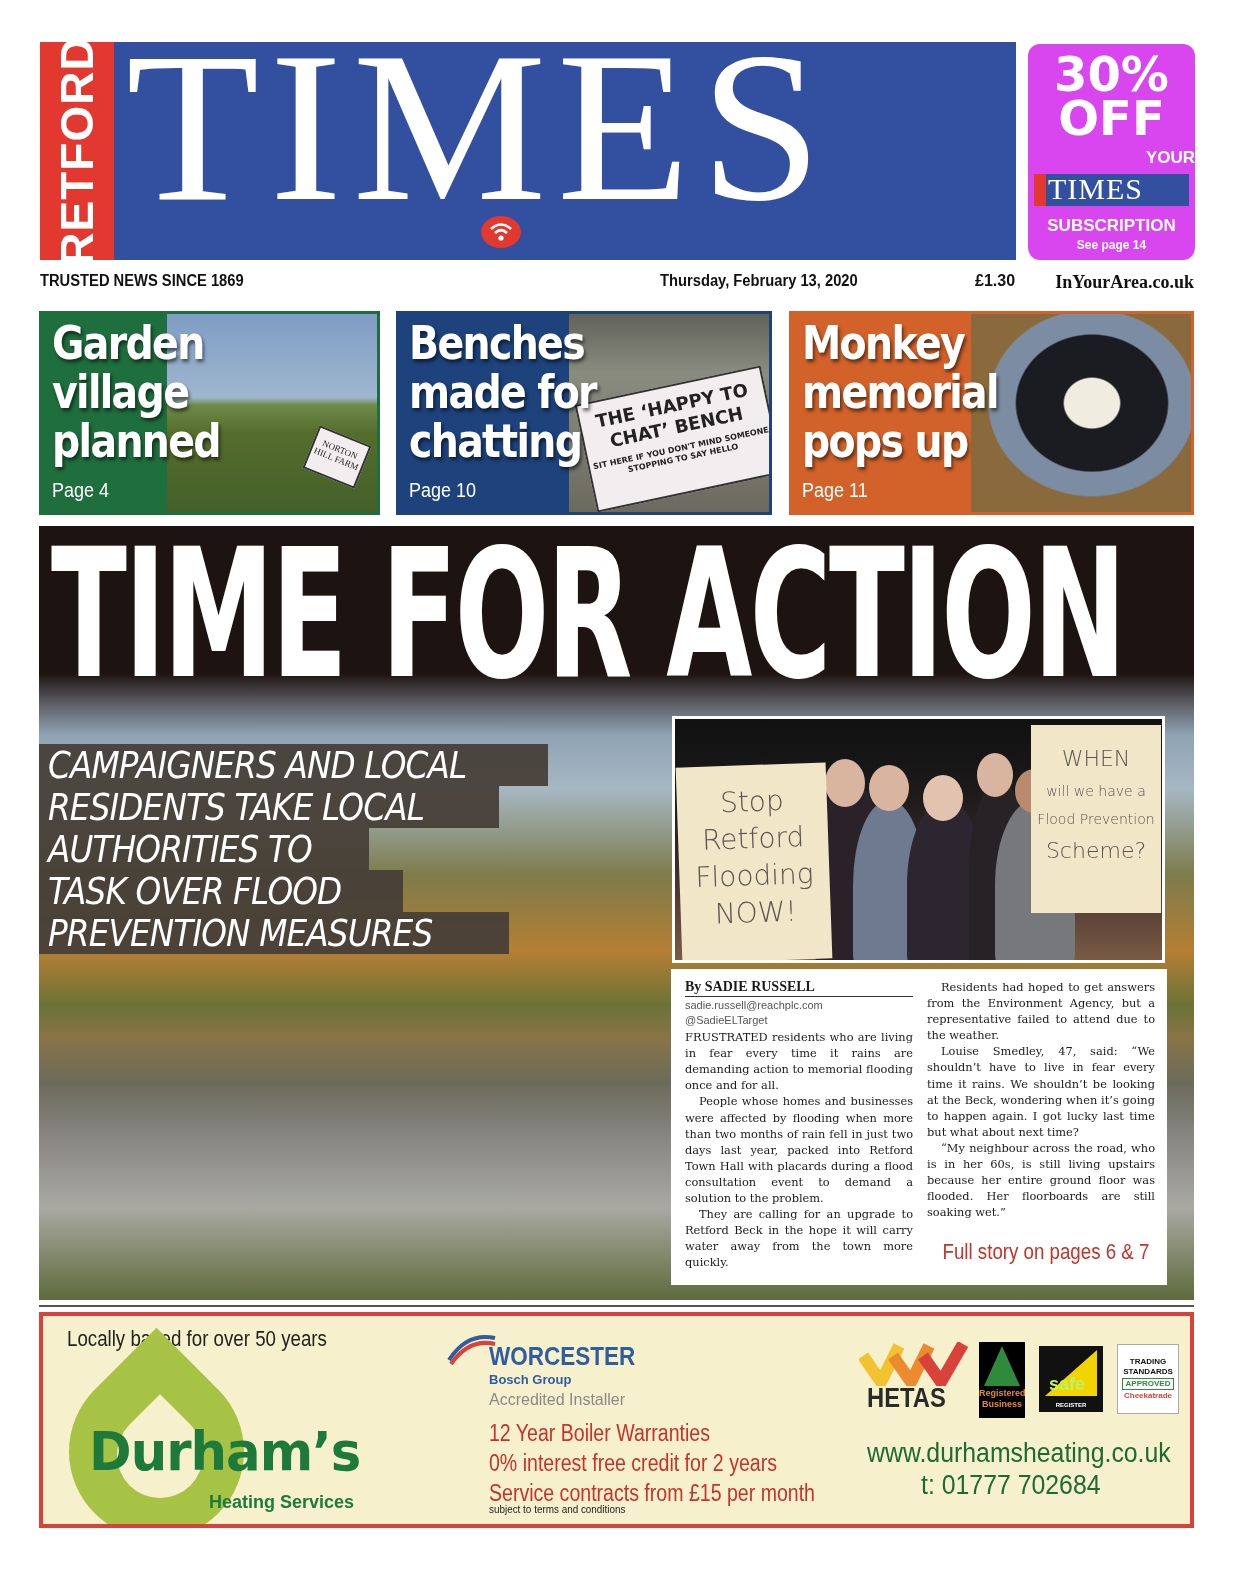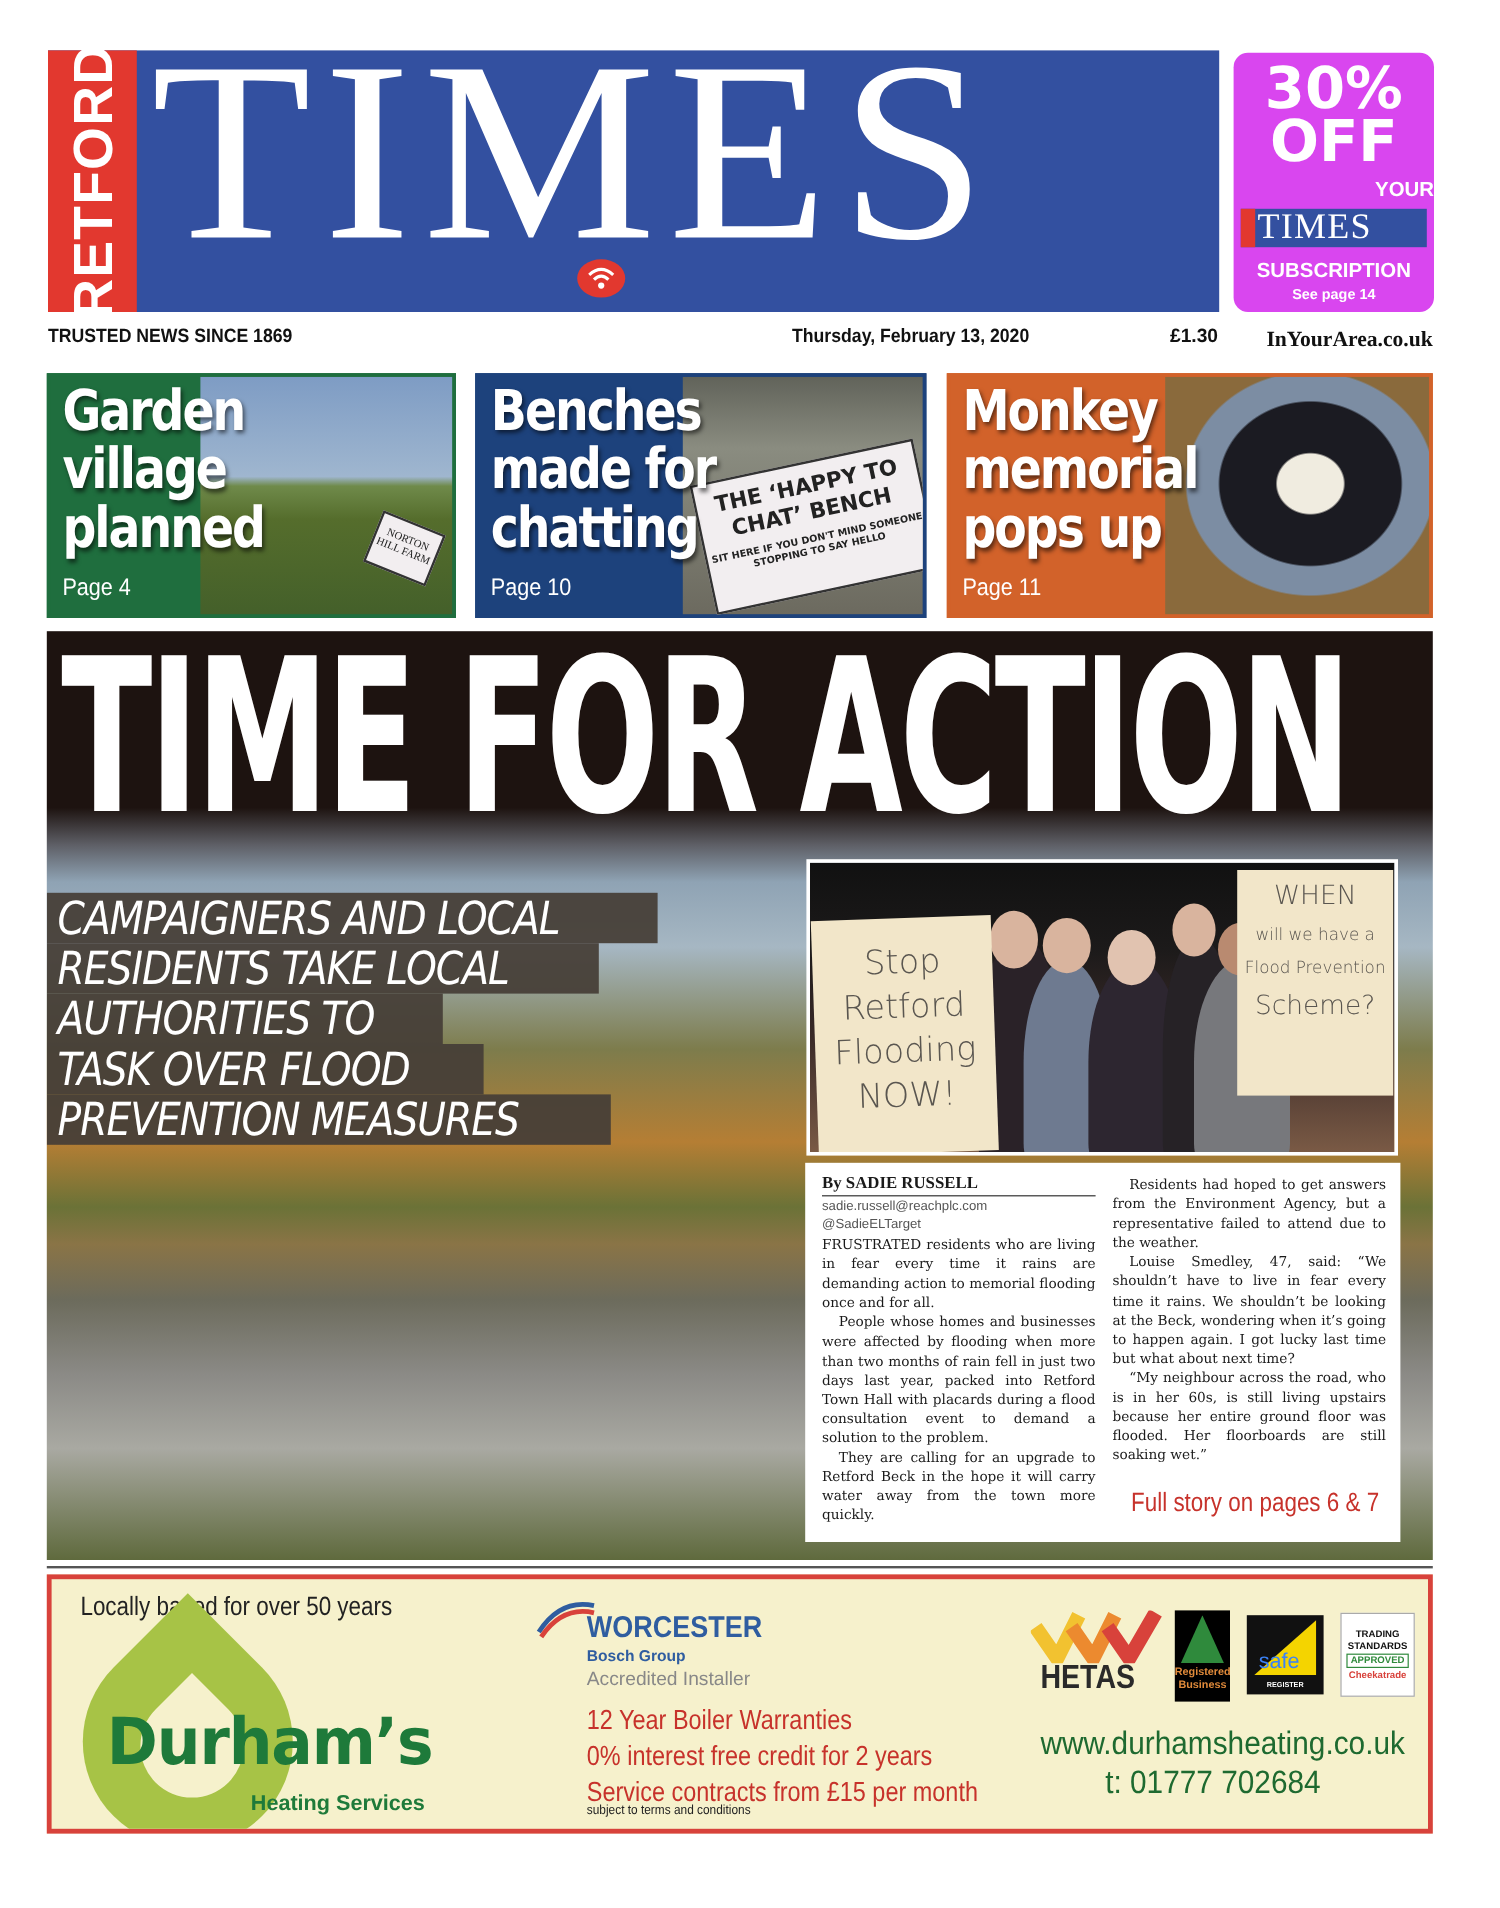--- a/index.html
+++ b/index.html
@@ -58,21 +58,21 @@
     font-family: "DejaVu Sans", sans-serif; transform: scaleX(0.625); transform-origin: left top; white-space: nowrap; }
   .standfirst { position: absolute; left: 0; top: 218px; }
   .standfirst div { display: table; background: rgba(70,63,55,0.94); color: #fff; font-style: italic; font-weight: 300; font-size: 38px; line-height: 42px;
     padding: 0 14px 0 9px; font-family: "DejaVu Sans", sans-serif; letter-spacing: -1px; transform-origin: left; }
   .standfirst span { display: inline-block; transform: scaleX(0.86); transform-origin: left; white-space: nowrap; }
 
   .photo-frame { position: absolute; left: 633px; top: 190px; width: 493px; height: 247px; border: 3px solid #fff; overflow: hidden;
     background: linear-gradient(180deg, #111 0%, #1c1a1a 30%, #3a2a28 60%, #7a5a45 100%); }
   .placard { position: absolute; background: #f2e6c9; color: #5a5650; font-family: "DejaVu Sans", sans-serif; text-align: center; font-weight: 300; }
   .placard.left { left: 4px; top: 46px; width: 150px; height: 196px; font-size: 28px; line-height: 37px; padding-top: 18px; transform: rotate(-2deg); }
-  .placard.right { left: 356px; top: 6px; width: 130px; height: 188px; font-size: 22px; line-height: 36px; padding-top: 4px; }
+  .placard.right { left: 356px; top: 6px; width: 130px; height: 188px; font-size: 22px; line-height: 36px; padding-top: 16px; }
   .placard.right .sm { font-size: 14px; line-height: 28px; }
   .person { position: absolute; bottom: -10px; border-radius: 50% 50% 10% 10%; }
   .head { position: absolute; border-radius: 50%; background: #d9b49e; }
 
   .article { position: absolute; left: 632px; top: 443px; width: 496px; height: 316px; background: #fff; padding: 12px 12px 0 14px; }
   .col { position: absolute; top: 10px; width: 228px; font-family: "DejaVu Serif", serif; font-size: 11.4px; line-height: 16.1px; text-align: justify; color: #1a1a1a; }
   .col1 { left: 14px; }
   .col2 { left: 256px; }
   .byline { font-family: "Liberation Serif", serif; font-weight: 700; font-size: 14px; border-bottom: 1px solid #333; padding-bottom: 1px; }
   .contact { font-family: "Liberation Sans", sans-serif; font-size: 11px; line-height: 13px; color: #555; margin-top: 2px; margin-bottom: 2px; text-align: left; }
@@ -96,21 +96,21 @@
   .offers { position: absolute; left: 446px; top: 102px; color: #c7322b; font-size: 23px; line-height: 30px; transform: scaleX(0.85); transform-origin: left; white-space: nowrap; }
   .terms { position: absolute; left: 446px; top: 187px; font-size: 11px; color: #222; transform: scaleX(0.9); transform-origin: left; }
   .badges { position: absolute; left: 816px; top: 26px; width: 320px; height: 80px; }
   .hetas { position: absolute; left: 0; top: 0; width: 110px; height: 72px; }
   .hetas .txt { position: absolute; left: 8px; top: 40px; font-weight: 900; font-size: 28px; color: #2a2a2a; transform: scaleX(0.85); transform-origin: left; }
   .oftec { position: absolute; left: 120px; top: 0; width: 46px; height: 76px; background: #000000; text-align: center; }
   .oftec .tri { width: 36px; height: 40px; margin: 4px auto 0; background: #2f8a3c; clip-path: polygon(50% 0, 100% 100%, 0 100%); }
   .oftec .reg { color: #e08a3a; font-size: 9px; font-weight: 700; line-height: 11px; margin-top: 2px; }
   .gassafe { position: absolute; left: 180px; top: 4px; width: 64px; height: 66px; background: #111; }
   .gassafe .tri { position: absolute; left: 6px; top: 4px; width: 52px; height: 46px; background: #f4d400; clip-path: polygon(100% 0, 100% 100%, 0 100%); }
-  .gassafe .s { position: absolute; left: 10px; top: 28px; font-weight: 400; color: #3b82f6; font-size: 18px; }
+  .gassafe .s { position: absolute; left: 10px; top: 28px; font-weight: 700; color: #bef264; font-size: 18px; }
   .gassafe .r { position: absolute; left: 0; width: 64px; bottom: 4px; color: #fff; font-size: 6px; text-align: center; font-weight: 700; }
   .trading { position: absolute; left: 258px; top: 2px; width: 62px; height: 70px; background: #fff; border: 1px solid #aaa; text-align: center; font-size: 8px; font-weight: 900; line-height: 10px; padding-top: 12px; }
   .trading .ap { color: #2f8a3c; border: 1px solid #2f8a3c; margin: 1px 4px; }
   .trading .ch { color: #d8423b; }
   .ad .web { position: absolute; left: 824px; top: 122px; color: #1e6a30; font-size: 27px; transform: scaleX(0.92); transform-origin: left; white-space: nowrap; }
   .ad .tel { position: absolute; left: 878px; top: 154px; color: #1e6a30; font-size: 27px; transform: scaleX(0.92); transform-origin: left; white-space: nowrap; }
 </style>
 </head>
 <body>
 

